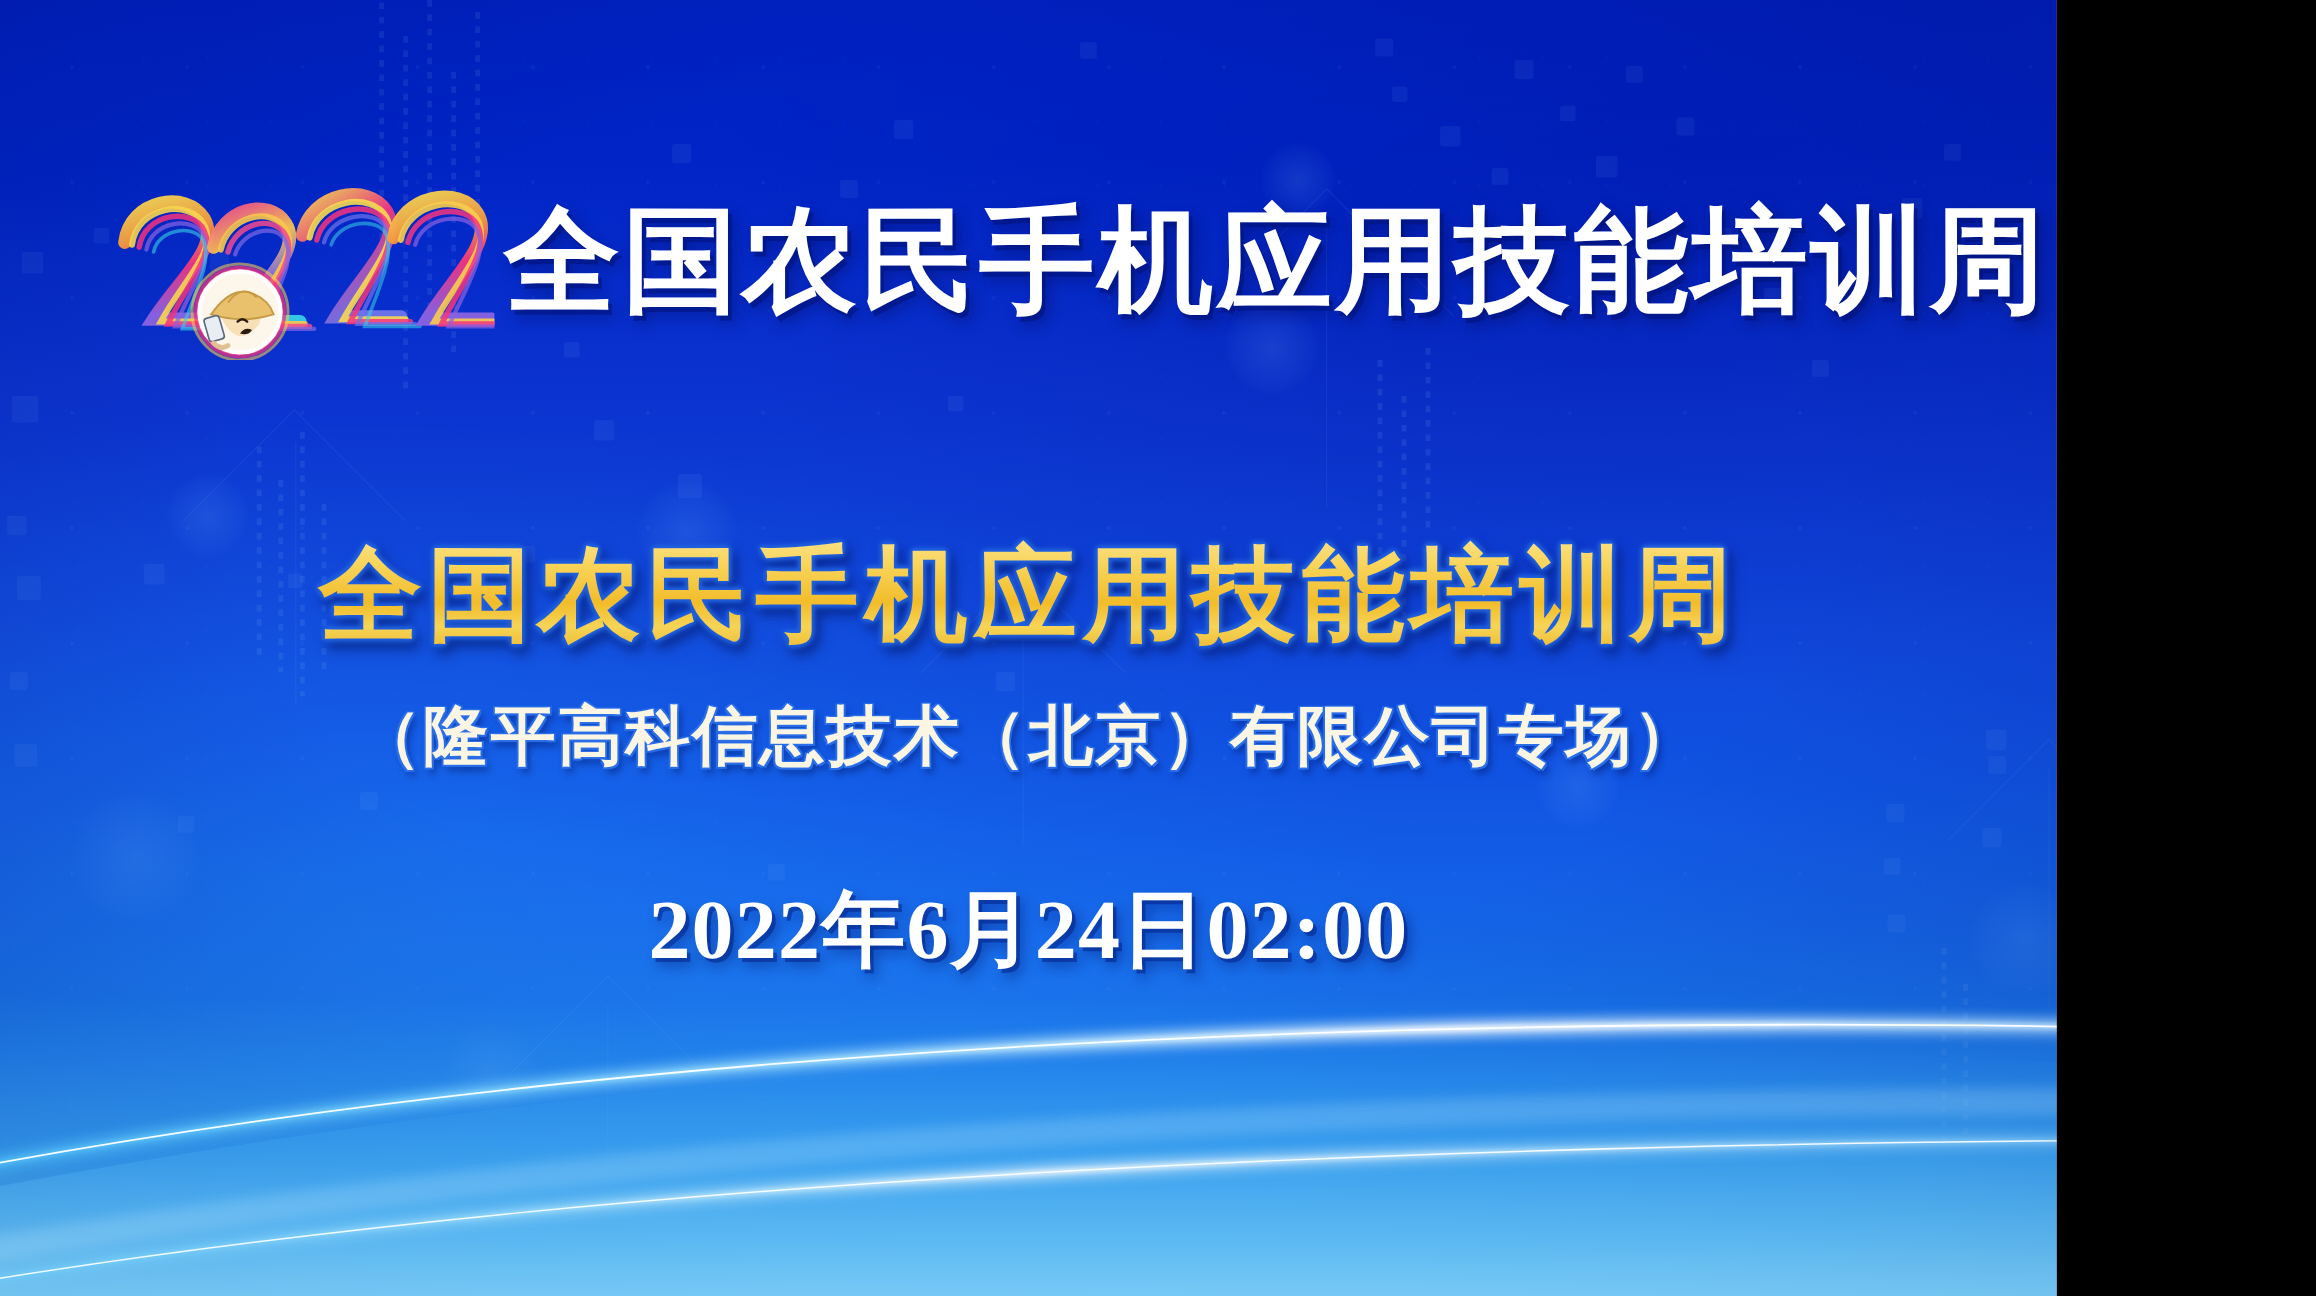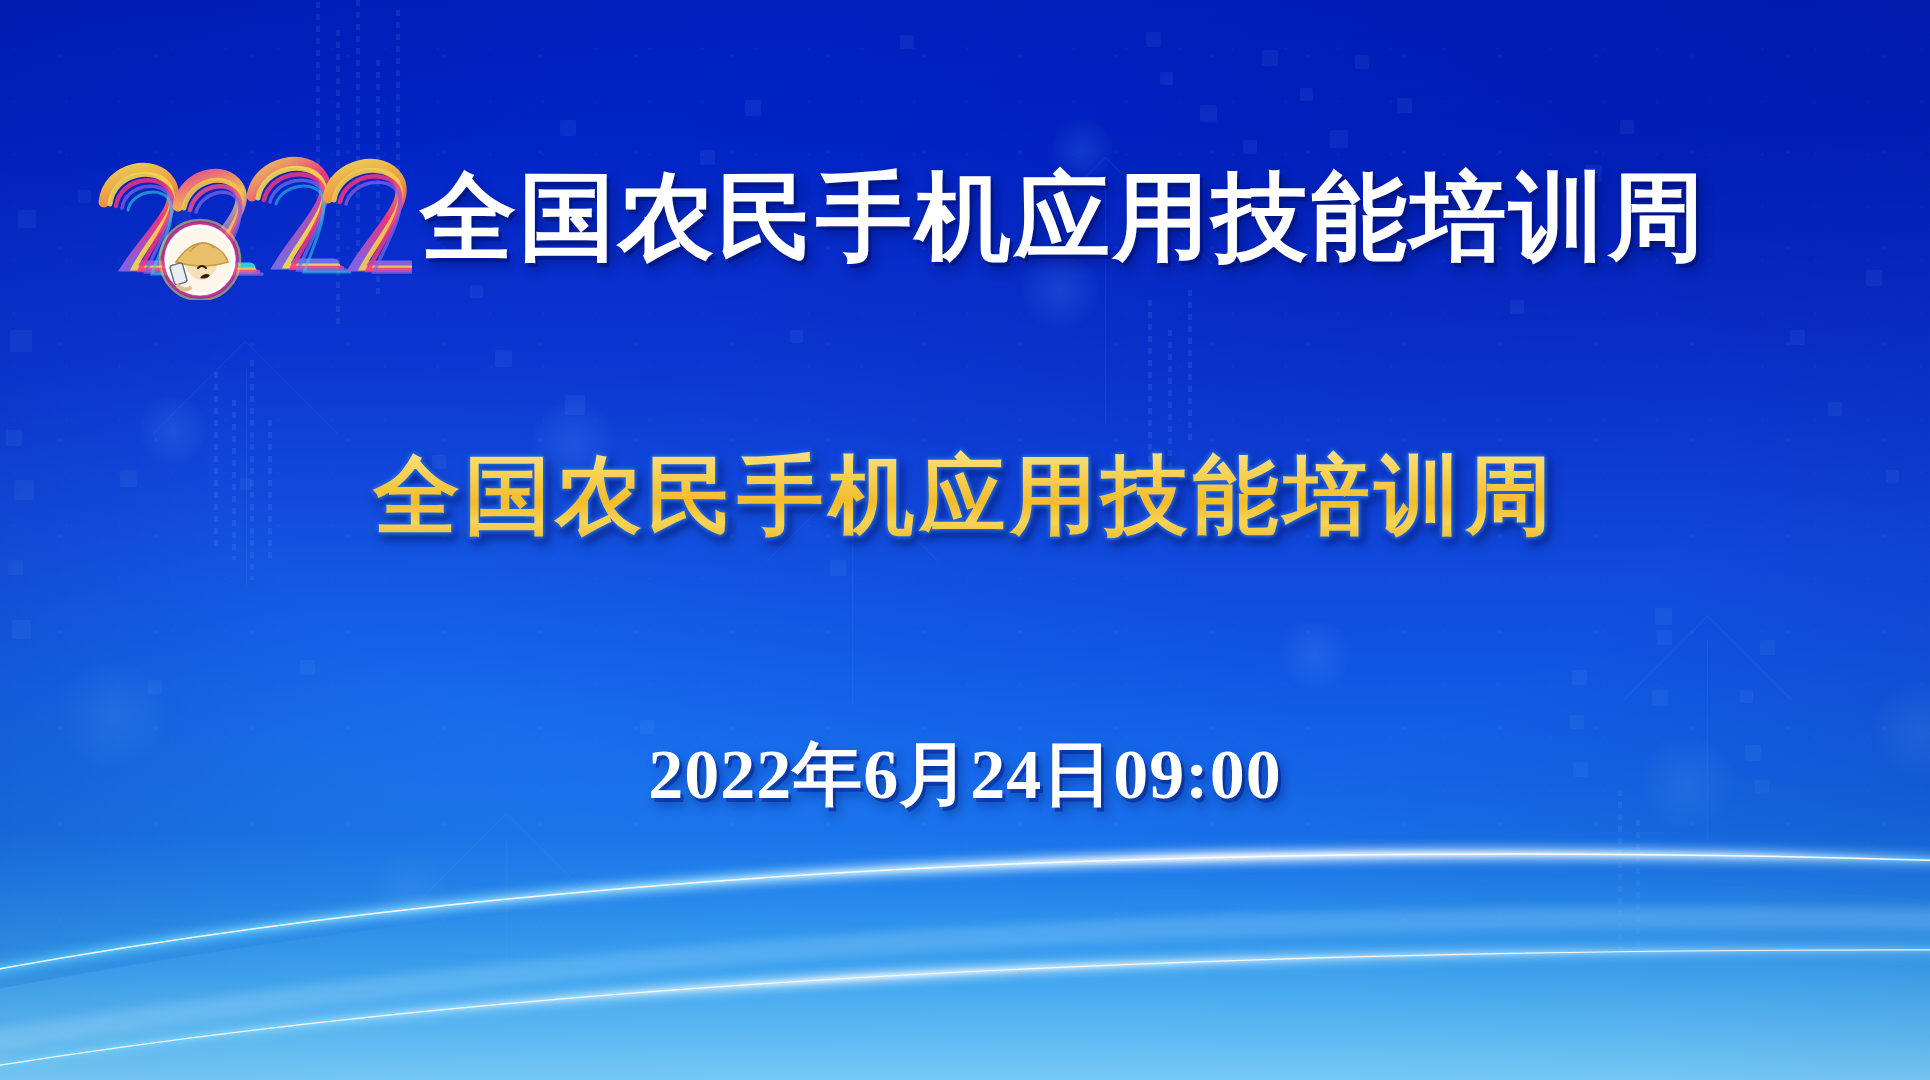--- a/index.html
+++ b/index.html
@@ -6,21 +6,21 @@
     margin: 0;
     padding: 0;
     background: #000;
   }
   body {
     font-family: "Liberation Serif", "DejaVu Serif", serif;
   }
 
   #poster {
     position: relative;
-    width: 1930px;
+    width: 1714px;
     height: 1080px;
     overflow: hidden;
     background: #ef4444;
     text-decoration: underline;
   }
 
   
   .bg-base {
     position: absolute;
     inset: 0;
@@ -402,16 +402,17 @@
         <rect x="80" y="124" width="13" height="20" rx="2.5" fill="#e9eef5" stroke="#5b6b7d" stroke-width="1.4" transform="rotate(-16 86 134)"></rect>
         <path d="M86 146 q6 6 12 2" fill="none" stroke="#e0bf92" stroke-width="4" stroke-linecap="round"></path>
       </g>
     </svg>
   </div>
 
   <div class="headline">全国农民手机应用技能培训周</div>
 
   <div class="subject">全国农民手机应用技能培训周</div>
 
-
-  <div class="datetime">2022年6月24日09:00</div>
+  <div class="venue">（隆平高科信息技术（北京）有限公司专场）</div>
+
+  <div class="datetime">2022年6月24日02:00</div>
 
 </div>
 
 </body></html>

